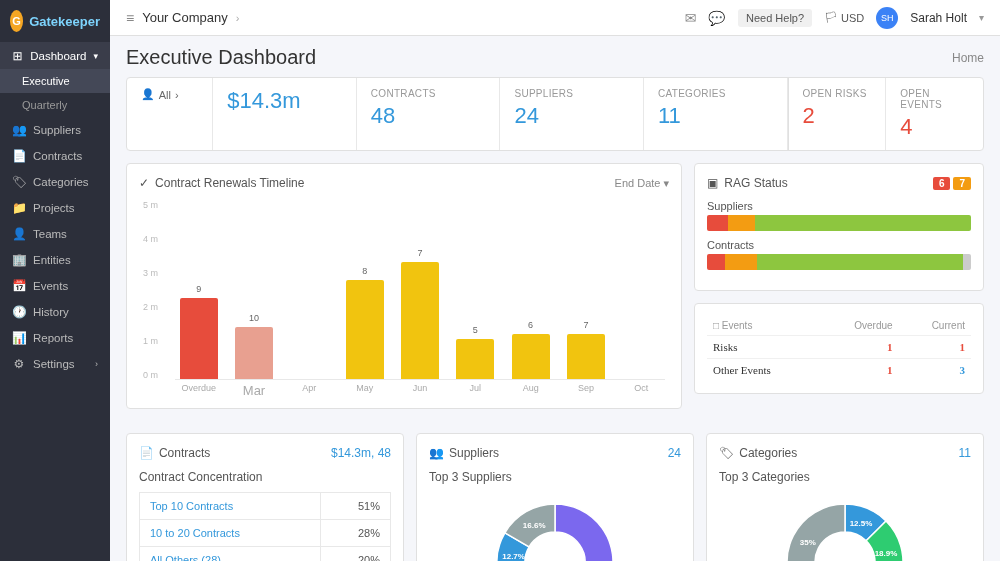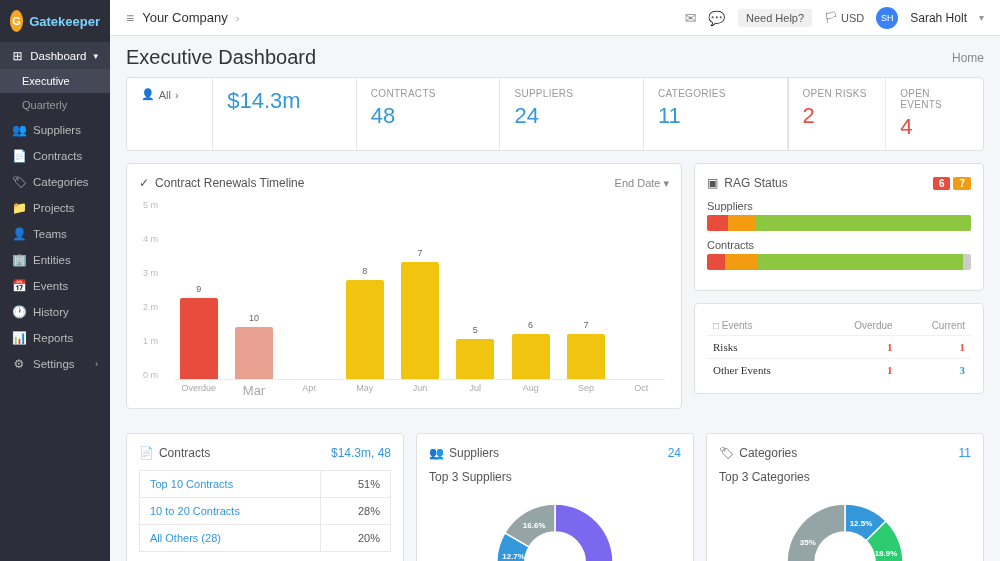--- a/index.html
+++ b/index.html
@@ -368,20 +368,21 @@
     <div class="bottom-row">
 
       <div class="bottom-card">
         <div class="bottom-card-header">
           <div class="bottom-card-title">
             <span>📄</span>
             <span>Contracts</span>
           </div>
           <div class="bottom-card-value">$14.3m, 48</div>
         </div>
+        <div class="contract-section-title">Contract Concentration</div>
         <table class="contract-table">
           <tbody>
             <tr>
               <td>Top 10 Contracts</td>
               <td>51%</td>
             </tr>
             <tr>
               <td>10 to 20 Contracts</td>
               <td>28%</td>
             </tr>

